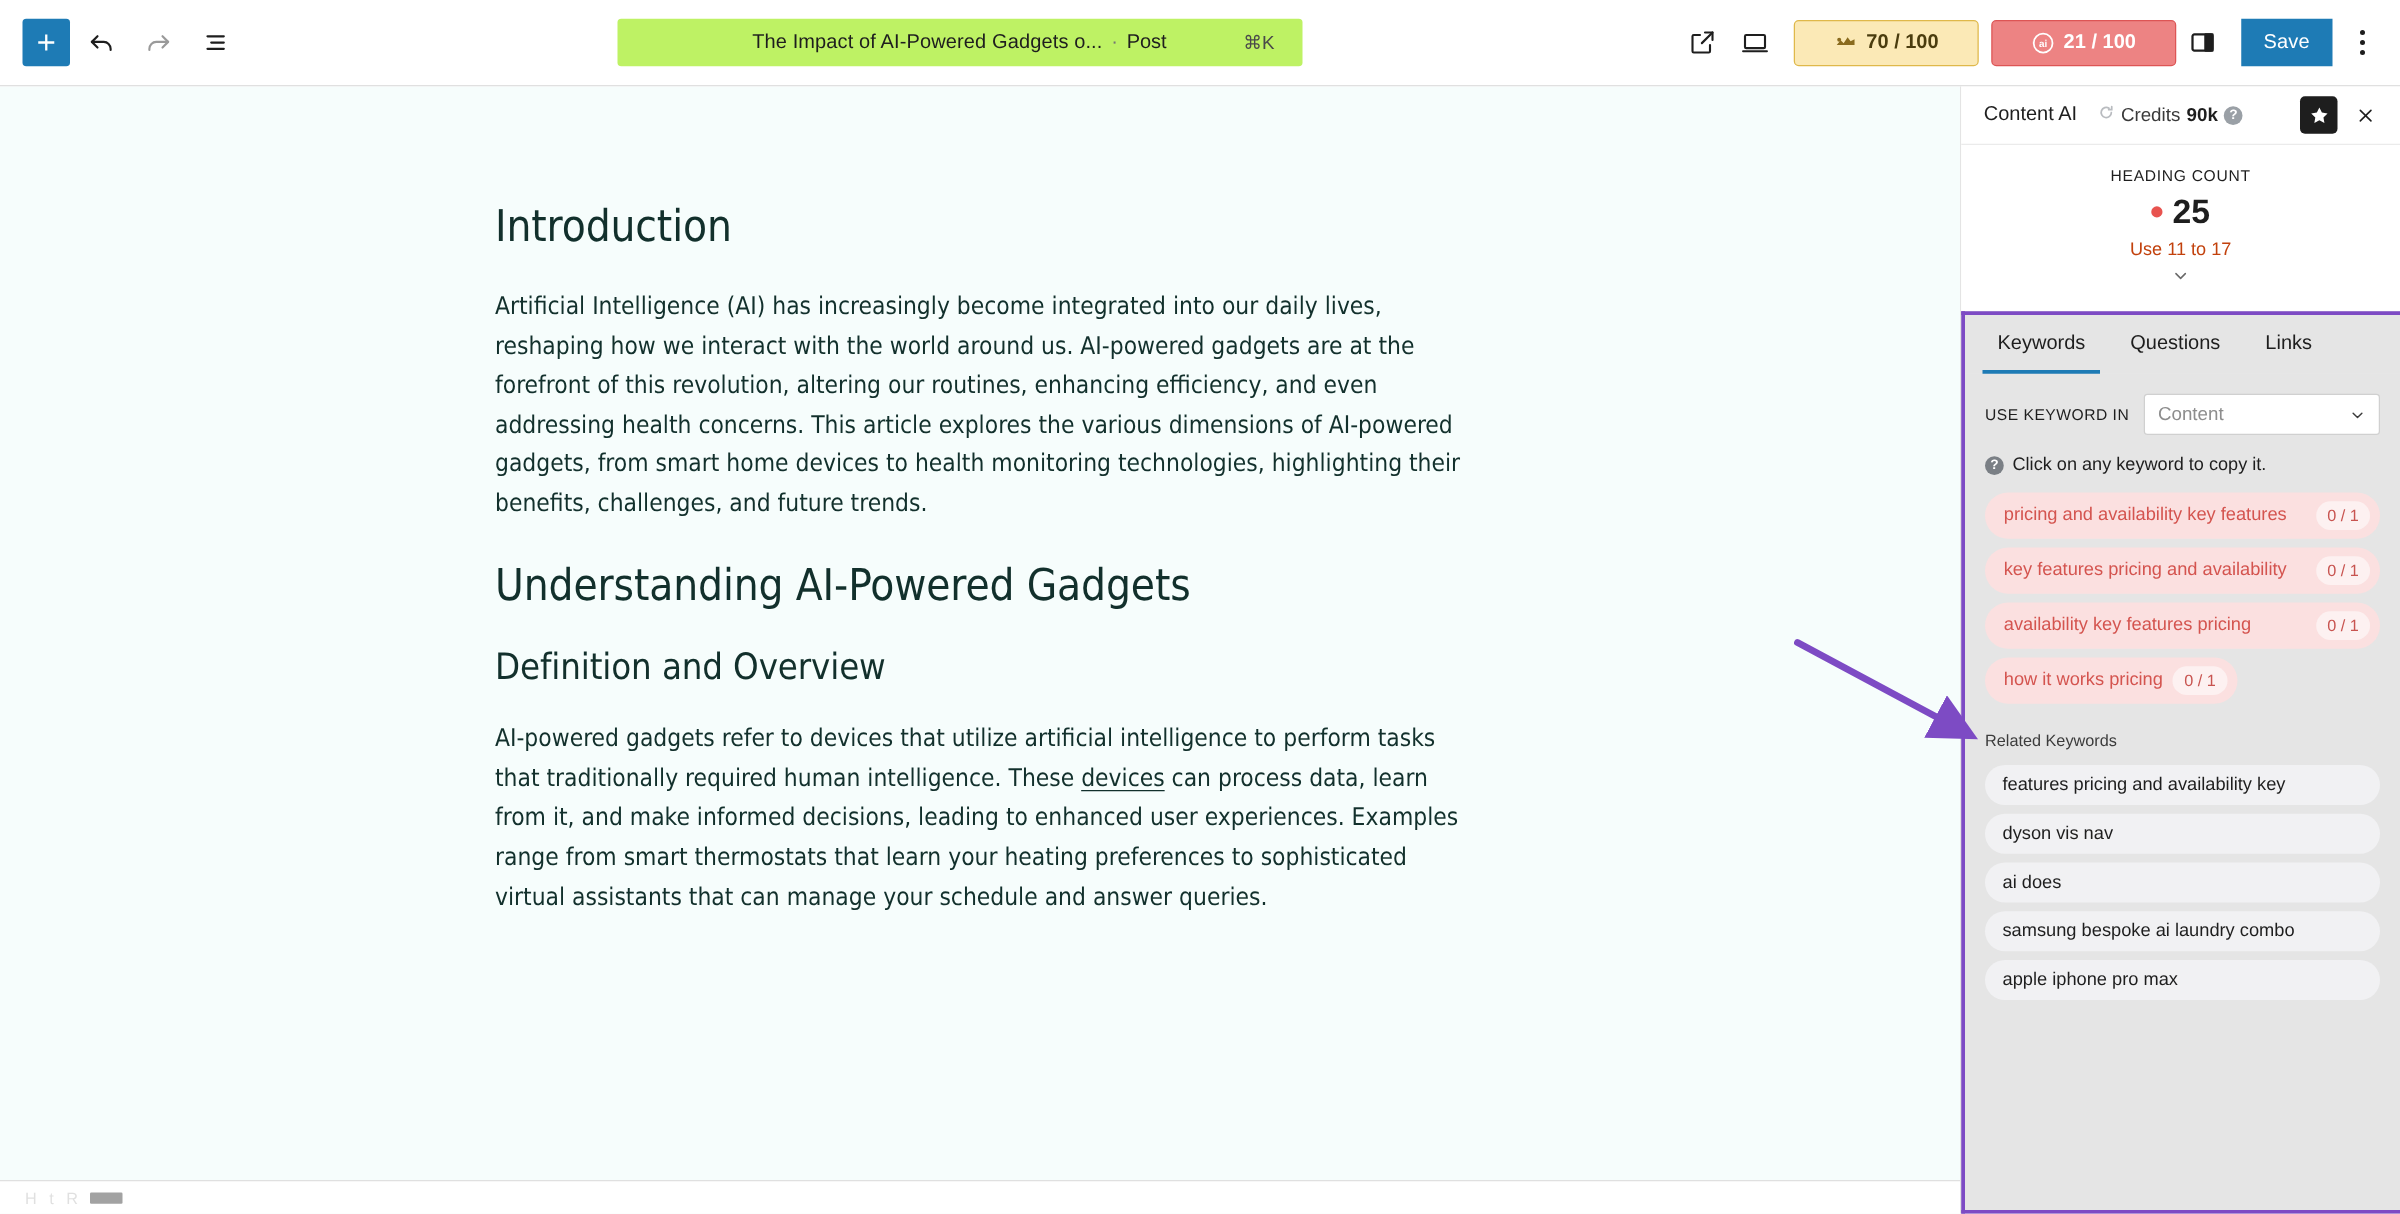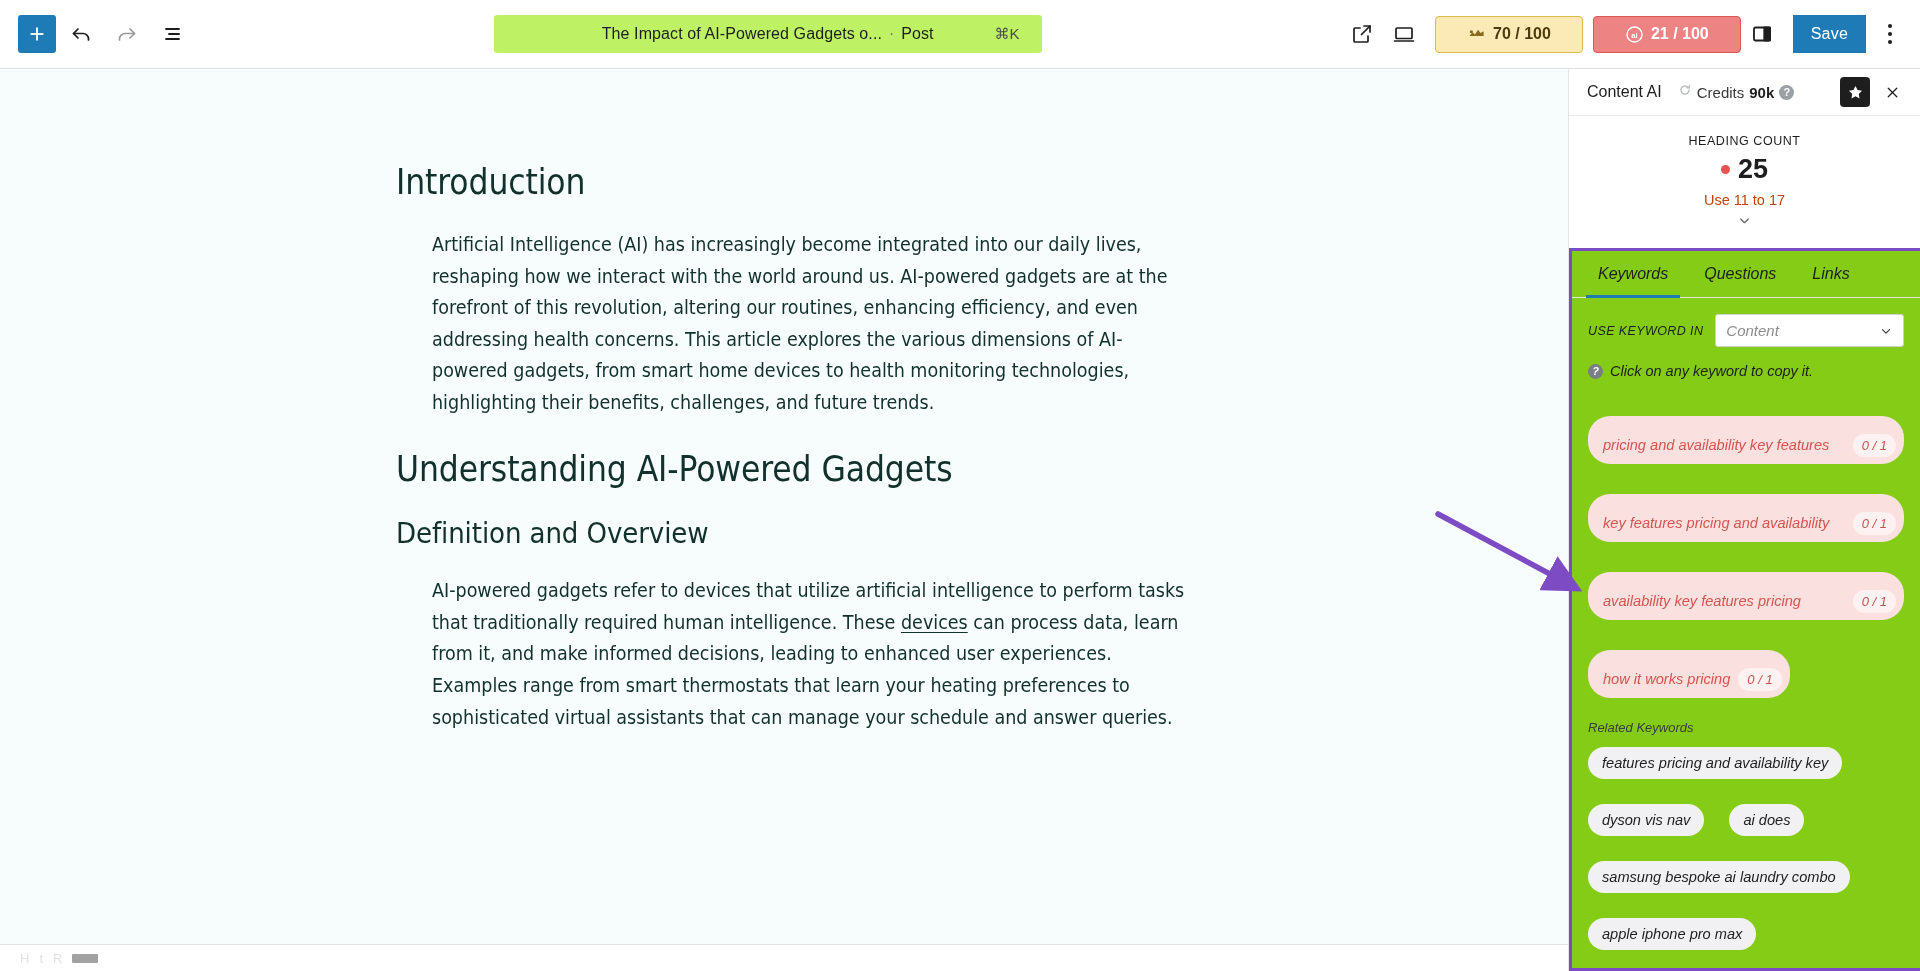--- a/index.html
+++ b/index.html
@@ -80,21 +80,20 @@
   }
   .doc-h3 {
     font-family: "Liberation Sans Narrow", "DejaVu Sans Condensed", "Liberation Sans", sans-serif;
     font-size: 29px; font-weight: 400; line-height: 1.2; color: #12302c;
     margin: 26px 0 24px; letter-spacing: -0.1px;
   }
   .doc-p {
     font-family: "Liberation Sans Narrow", "DejaVu Sans Condensed", "Liberation Sans", sans-serif;
     font-size: 19.5px; line-height: 1.62; color: #12302c; margin-bottom: 10px;
     max-width: 790px;
-    margin-left: 36px;
   }
   .doc-link { text-decoration: underline; text-underline-offset: 3px; color: inherit; }
 
   .editor-footer {
     position: absolute; left: 0; right: 0; bottom: 0; height: 27px;
     background: #fff; border-top: 1px solid #e0e0e0;
     display: flex; align-items: center; padding-left: 20px; gap: 10px;
     font-size: 13px; color: #757575; overflow: hidden;
   }
   .crumb { opacity: .22; font-size: 13px; }
@@ -136,22 +135,21 @@
   .stat-dot.soft { background: #ef7d7a; }
   .stat-value { font-size: 27px; font-weight: 700; color: #1e1e1e; line-height: 1; }
   .stat-hint { font-size: 14.5px; color: #c2410c; margin-top: 9px; }
   .stat-chev { margin-top: 5px; cursor: pointer; }
   .stat-chev svg { width: 15px; height: 15px; }
 
   
   .annot-block {
     margin: 10px 0 0 0; border: 3px solid #7d4bc4; border-right: none;
     flex: 1; display: flex; flex-direction: column; min-height: 0; overflow: hidden;
-    background: #84cc16;
-    font-style: italic;
+    background: #e5e5e5;
   }
   .tabs { display: flex; padding: 0 14px; border-bottom: 1px solid #e6e6e6; }
   .tab {
     padding: 14px 12px 12px; font-size: 16px; color: #1e1e1e; cursor: pointer;
     border-bottom: 3px solid transparent; margin-bottom: -1px;
   }
   .tab.active { border-bottom-color: #1e7bb5; font-weight: 400; }
   .tab + .tab { margin-left: 12px; }
 
   .panel-scroll { overflow: hidden; padding: 0 0 0 0; flex: 1; }
@@ -168,31 +166,31 @@
   .copy-hint { display: flex; align-items: center; gap: 7px; padding: 16px 16px 0; }
   .copy-hint .qm {
     width: 15px; height: 15px; border-radius: 50%; background: #7a7f85; color: #fff;
     font-size: 11px; font-weight: 700; display: flex; align-items: center; justify-content: center;
   }
   .copy-hint span { font-size: 14.5px; color: #1e1e1e; }
 
   .kw-list { padding: 14px 16px 0; display: flex; flex-direction: column; gap: 7px; }
   .kw-pill {
     background: #fbe0e0; border-radius: 22px; display: flex; align-items: center;
-    justify-content: space-between; padding: 18px 8px 7px 15px; cursor: pointer; gap: 8px; margin-top: 23px;
+    justify-content: space-between; padding: 7px 8px 7px 15px; cursor: pointer; gap: 8px;
   }
   .kw-pill.inline { display: inline-flex; align-self: flex-start; }
   .kw-pill-text { font-size: 14.6px; color: #d4544f; line-height: 1.35; }
   .kw-count {
     background: #fdf1f1; border-radius: 14px; padding: 4px 9px; font-size: 13px;
     color: #c85450; white-space: nowrap; flex: none;
   }
 
   .related-title { font-size: 13px; color: #3c3c3c; padding: 22px 16px 0; }
-  .rel-list { padding: 12px 16px 0; display: flex; flex-wrap: wrap; gap: 25px; }
+  .rel-list { padding: 12px 16px 0; display: flex; flex-wrap: wrap; gap: 7px; flex-direction: column; }
   .rel-pill {
     background: #f1f1f3; border-radius: 20px; padding: 8px 14px; font-size: 14.6px;
     color: #1e1e1e; cursor: pointer; white-space: nowrap;
   }
 
   
   .annot-arrow { position: absolute; left: 1430px; top: 440px; width: 180px; height: 110px;
                  pointer-events: none; z-index: 40; }
 </style>
 </head>

